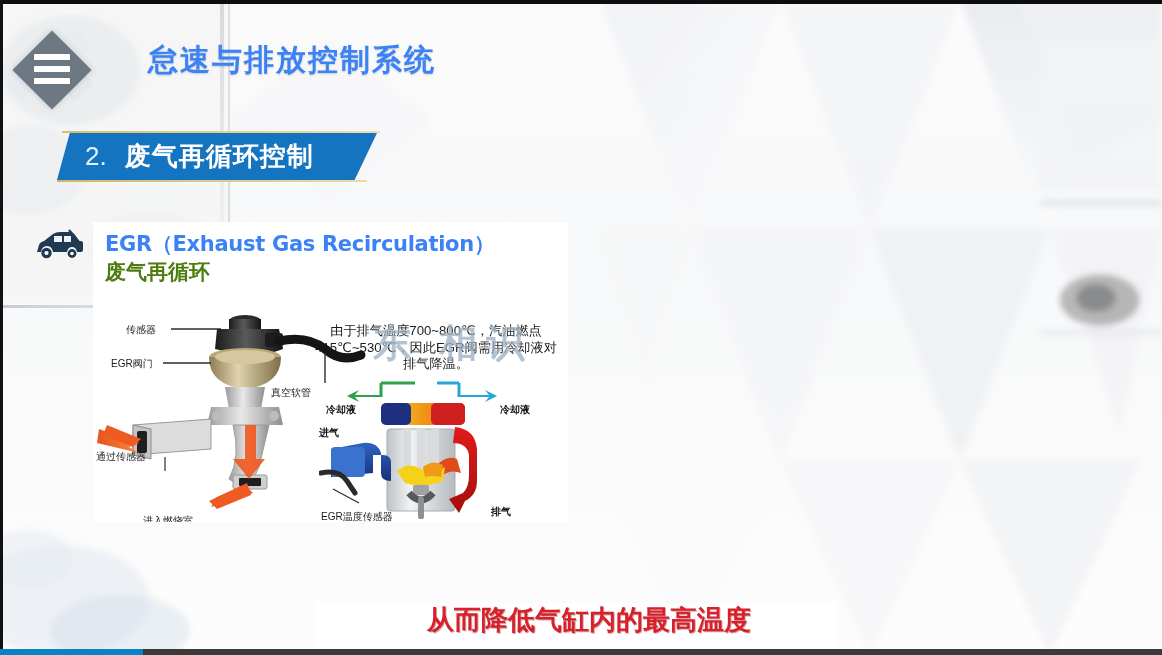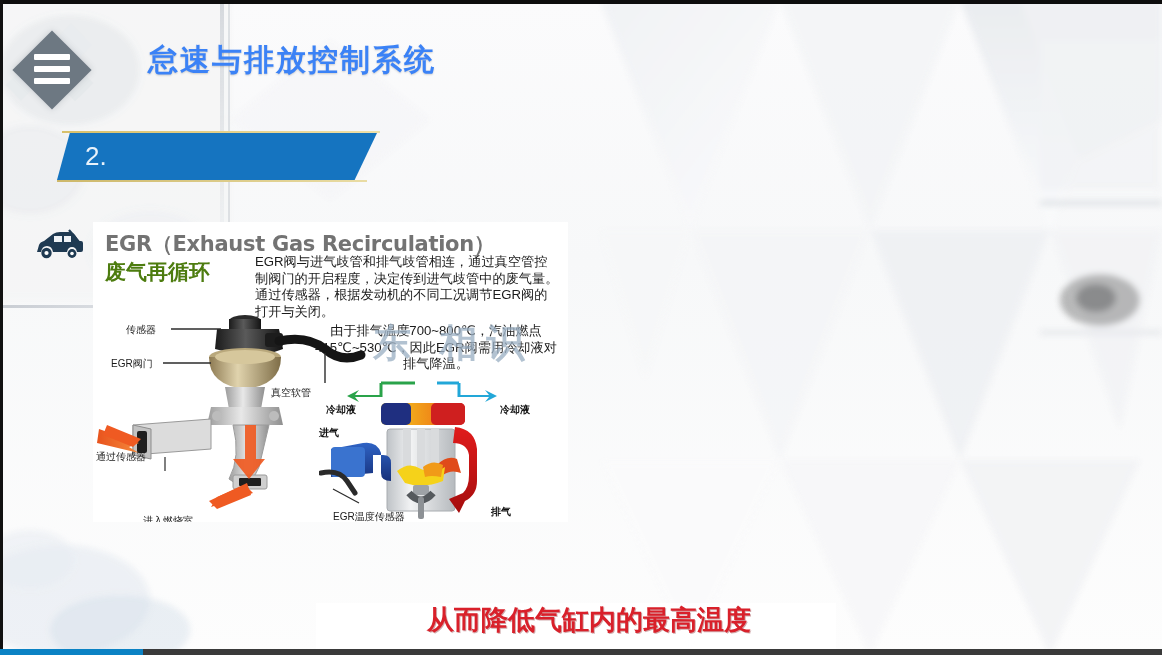--- a/index.html
+++ b/index.html
@@ -46,21 +46,21 @@
     background:linear-gradient(90deg,#cdb86a,#e9dca4);z-index:14;}
   #banner-num{color:#e8f2fb;font-size:26px;margin-left:28px;}
   #banner-text{color:#ffffff;font-size:26px;font-weight:bold;margin-left:18px;letter-spacing:1px;}
 
   
   #car-icon{position:absolute;left:33px;top:228px;width:52px;height:36px;z-index:15;}
 
   
   #panel{position:absolute;left:93px;top:222px;width:475px;height:300px;
     background:#ffffff;z-index:12;overflow:hidden;}
-  #panel-head-en{position:absolute;left:12px;top:8px;font-size:21px;font-weight:bold;color:#737373;
+  #panel-head-en{position:absolute;left:12px;top:8px;font-size:21px;font-weight:bold;color:#3b82f6;
     font-family:"DejaVu Sans",sans-serif;letter-spacing:-.3px;}
   #panel-head-cn{position:absolute;left:12px;top:36px;font-size:21px;font-weight:bold;color:#4d7c0f;}
   #para1{position:absolute;left:162px;top:32px;width:305px;font-size:13.2px;line-height:16.5px;
     color:#1b1b1b;}
   #para2{position:absolute;left:218px;top:101px;width:250px;font-size:13.2px;line-height:16.5px;
     color:#1b1b1b;text-align:center;}
   #watermark{position:absolute;left:280px;top:96px;font-size:38px;font-weight:bold;
     color:rgba(122,150,176,.58);letter-spacing:9px;z-index:20;pointer-events:none;
     text-shadow:0 0 2px rgba(255,255,255,.5);text-align:right;}
 
@@ -143,38 +143,38 @@
       </div>
   </div>
   <div id="main-title">怠速与排放控制系统</div>
 </div>
 
 <div id="banner-gold"></div>
 <div id="banner-gold2"></div>
 <div id="banner-wrap">
   <div id="banner">
     <span id="banner-num">2.</span>
+    <span id="banner-text">废气再循环控制</span>
   </div>
 </div>
 
 <svg id="car-icon" viewBox="0 0 52 36">
   <path d="M4 24 L6 17 Q7 14 11 13 L20 6 Q23 4 27 4 L36 4 Q40 4 42 7 L46 13 L48 13 Q50 13 50 15 L50 22 Q50 24 48 24 L44 24 Q43 19 39 19 Q35 19 34 24 L20 24 Q19 18 14 18 Q9 18 8 24 Z" fill="#1f3a52"></path>
   <circle cx="13.5" cy="25" r="5.2" fill="#1f3a52"></circle>
     <circle cx="13.5" cy="25" r="2.1" fill="#fff"></circle>
   <circle cx="39" cy="25.5" r="4.4" fill="#1f3a52"></circle>
     <circle cx="39" cy="25.5" r="1.8" fill="#fff"></circle>
   <path d="M36 2 L46 14" stroke="#1f3a52" stroke-width="2.2" fill="none"></path>
   <rect x="21" y="8" width="8" height="6" fill="#eef2f6"></rect>
   <rect x="31" y="8" width="7" height="6" fill="#eef2f6"></rect>
 </svg>
 
 <div id="panel">
   <div id="panel-head-en">EGR（Exhaust Gas Recirculation）</div>
   <div id="panel-head-cn">废气再循环</div>
-  <div id="para1">EGR阀与进气歧管和排气歧管相连，通过真空管控制阀门的开启程度，决定传到进气歧管中的废气量。通过传感器，根据发动机的不同工况调节EGR阀的打开与关闭。</div>
   <div id="para2">由于排气温度700~800℃，汽油燃点415℃~530℃，因此EGR阀需用冷却液对排气降温。</div>
   <div id="watermark">东 相识</div>
 
   <svg width="280" height="215" style="position:absolute;left:0;top:85px">
     <defs>
       <linearGradient id="metal" x1="0" y1="0" x2="1" y2="0">
         <stop offset="0%" stop-color="#9c9c9c"></stop>
           <stop offset="45%" stop-color="#e8e8e8"></stop>
           <stop offset="100%" stop-color="#8f8f8f"></stop>
       </linearGradient>
@@ -290,17 +290,17 @@
     <rect x="99" y="120" width="6" height="22" rx="2" fill="#8d9195"></rect>
 
     <path d="M2 96 Q20 92 28 104 L36 116" stroke="#2a2a2a" stroke-width="5" fill="none" stroke-linecap="round"></path>
     <line x1="14" y1="112" x2="40" y2="126" stroke="#2b2b2b" stroke-width="1.2"></line>
   </svg>
 
   <span class="lbl" style="left:233px;top:181px;font-weight:bold;color:#111">冷却液</span>
   <span class="lbl" style="left:407px;top:181px;font-weight:bold;color:#111">冷却液</span>
   <span class="lbl" style="left:226px;top:204px;font-weight:bold;color:#111">进气</span>
   <span class="lbl" style="left:398px;top:283px;font-weight:bold;color:#111">排气</span>
-  <span class="lbl" style="left:240px;top:288px">EGR温度传感器</span>
+  <span class="lbl" style="left:228px;top:288px">EGR温度传感器</span>
 </div>
 
 <div id="caption-bg"></div>
 <div id="caption">从而降低气缸内的最高温度</div>
 
 </body></html>

